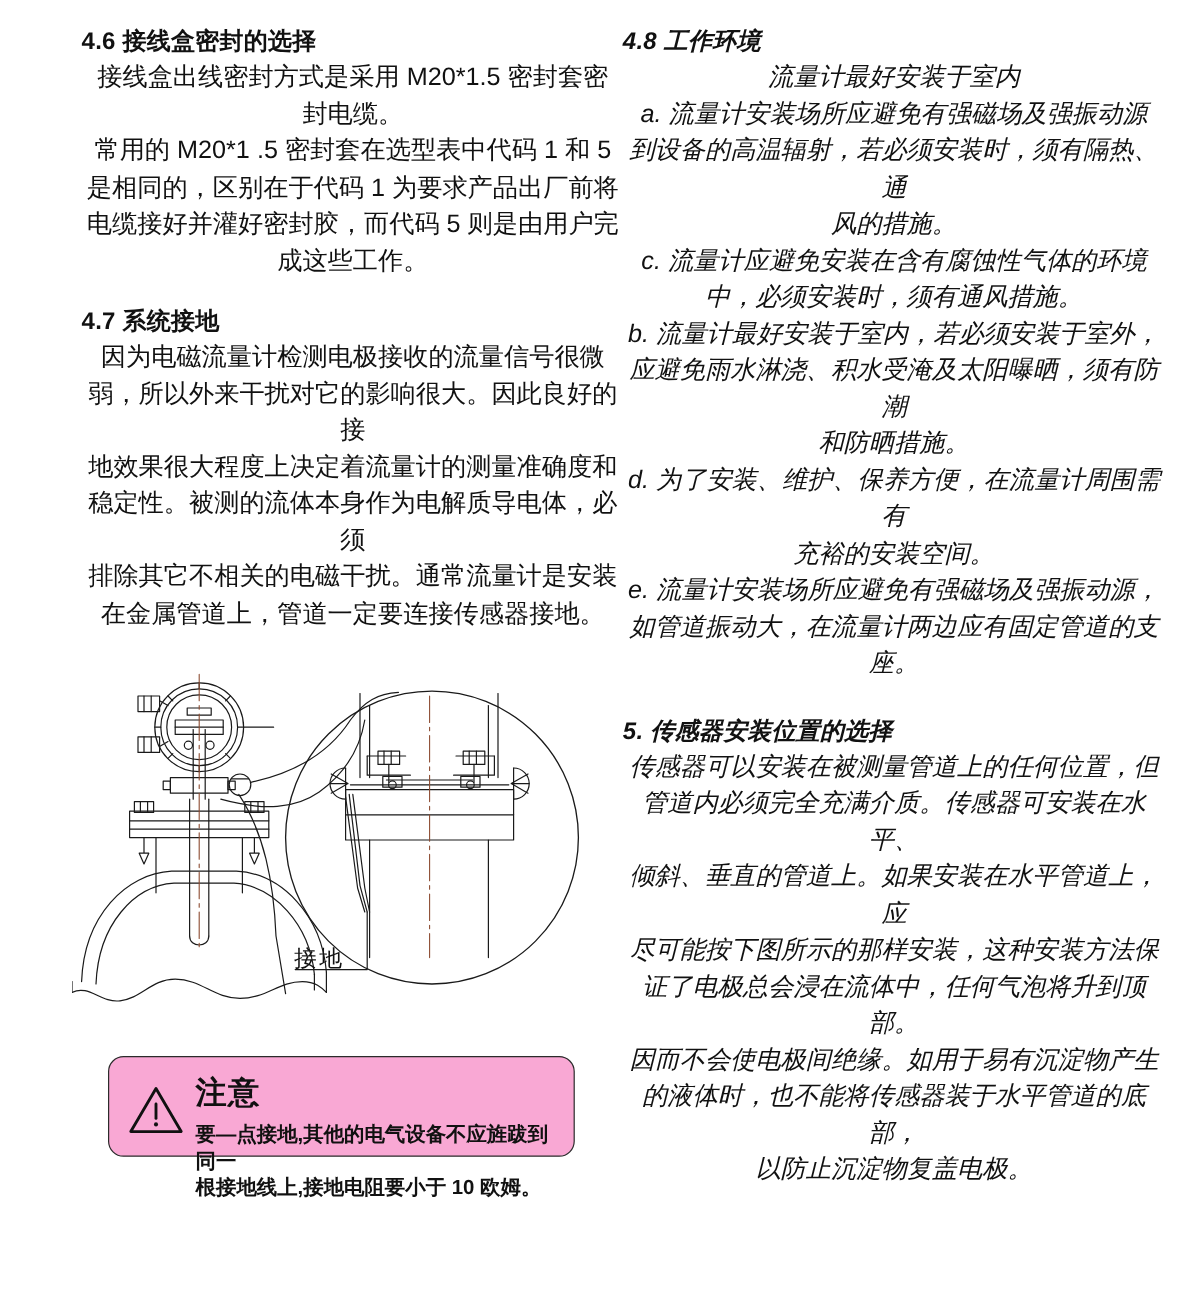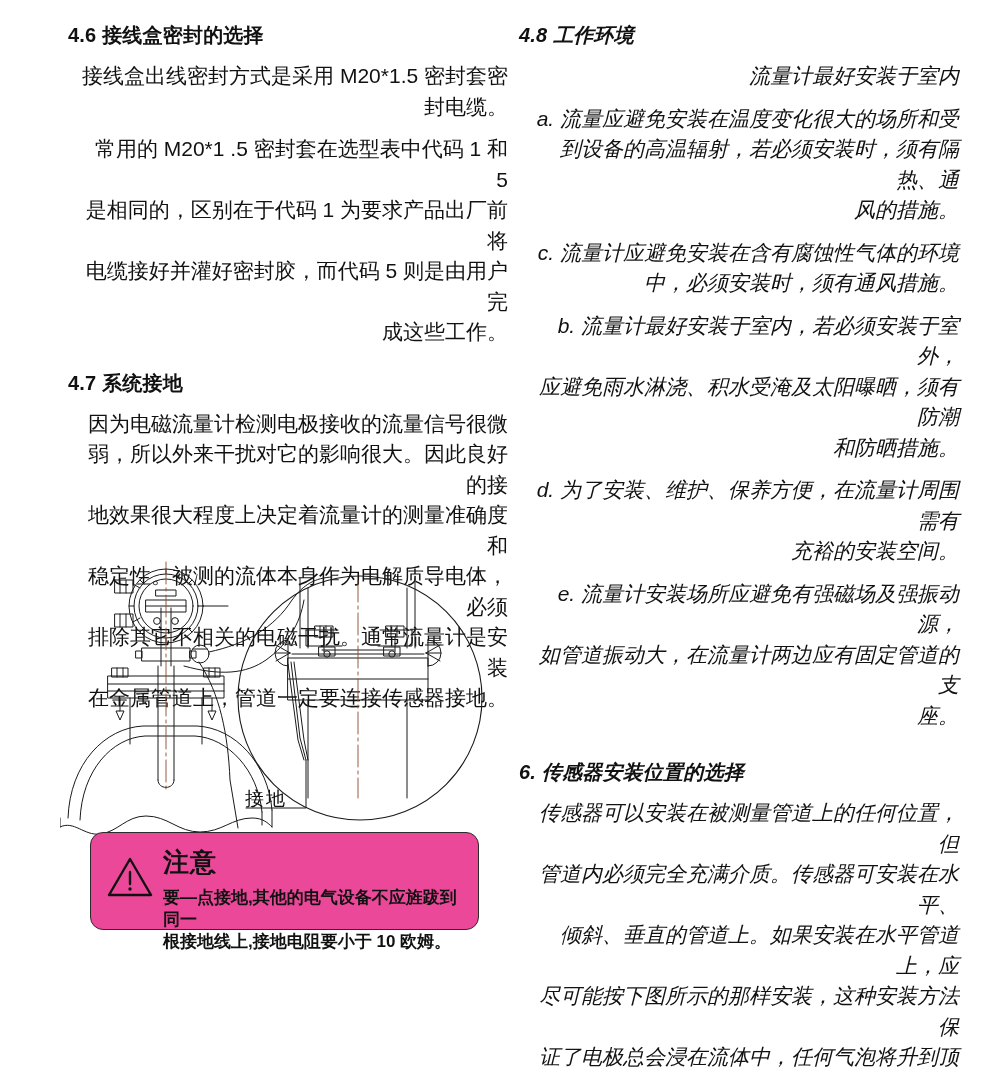--- a/index.html
+++ b/index.html
@@ -37,47 +37,47 @@
     margin: 0 0 1px 0;
     letter-spacing: 0.2px;
   }
   .sec-block { margin-bottom: 0; }
   .gap-before { margin-top: 22px; }
   .gap-before-lg { margin-top: 28px; }
 
   p.body-text {
     font-size: 21px;
     line-height: 30.5px;
-    margin: 12px;
+    margin: 0;
     letter-spacing: 0px;
-    text-align: right;
+    text-align: center;
     white-space: pre-line;
   }
 
   
   .figure {
     position: absolute;
     left: 60px;
     top: 548px;
     width: 450px;
     height: 310px;
   }
   .figure svg { display: block; }
 
   
   .note-box {
     position: absolute;
     left: 90px;
-    top: 832px;
+    top: 880px;
     width: 389px;
-    height: 98px;
+    height: 84px;
     border: 1.6px solid #2b2b2b;
     border-radius: 13px;
     box-sizing: border-box;
-    background: #ec4899;
+    background: #f9a8d4;
   }
   .note-inner {
     position: absolute;
     left: 16px;
     top: 9px;
     right: 12px;
     bottom: 8px;
   }
   .note-tri {
     position: absolute;
@@ -141,37 +141,37 @@
 在金属管道上，管道一定要连接传感器接地。</p>
     </div>
 
   </div>
 
   <div class="col col-right">
 
     <div class="sec-block">
       <h2 class="sec-heading">4.8 工作环境</h2>
       <p class="body-text">流量计最好安装于室内</p>
-      <p class="body-text">a. 流量应避免安装在温度变化很大的场所和受
+      <p class="body-text">a. 流量计安装场所应避免有强磁场及强振动源
 到设备的高温辐射，若必须安装时，须有隔热、通
 风的措施。</p>
       <p class="body-text">c. 流量计应避免安装在含有腐蚀性气体的环境
 中，必须安装时，须有通风措施。</p>
       <p class="body-text">b. 流量计最好安装于室内，若必须安装于室外，
 应避免雨水淋浇、积水受淹及太阳曝晒，须有防潮
 和防晒措施。</p>
       <p class="body-text">d. 为了安装、维护、保养方便，在流量计周围需有
 充裕的安装空间。</p>
       <p class="body-text">e. 流量计安装场所应避免有强磁场及强振动源，
 如管道振动大，在流量计两边应有固定管道的支
 座。</p>
     </div>
 
     <div class="sec-block gap-before-lg">
-      <h2 class="sec-heading">6. 传感器安装位置的选择</h2>
+      <h2 class="sec-heading">5. 传感器安装位置的选择</h2>
       <p class="body-text">传感器可以安装在被测量管道上的任何位置，但
 管道内必须完全充满介质。传感器可安装在水平、
 倾斜、垂直的管道上。如果安装在水平管道上，应
 尽可能按下图所示的那样安装，这种安装方法保
 证了电极总会浸在流体中，任何气泡将升到顶部。
 因而不会使电极间绝缘。如用于易有沉淀物产生
 的液体时，也不能将传感器装于水平管道的底部，
 以防止沉淀物复盖电极。</p>
     </div>
 

